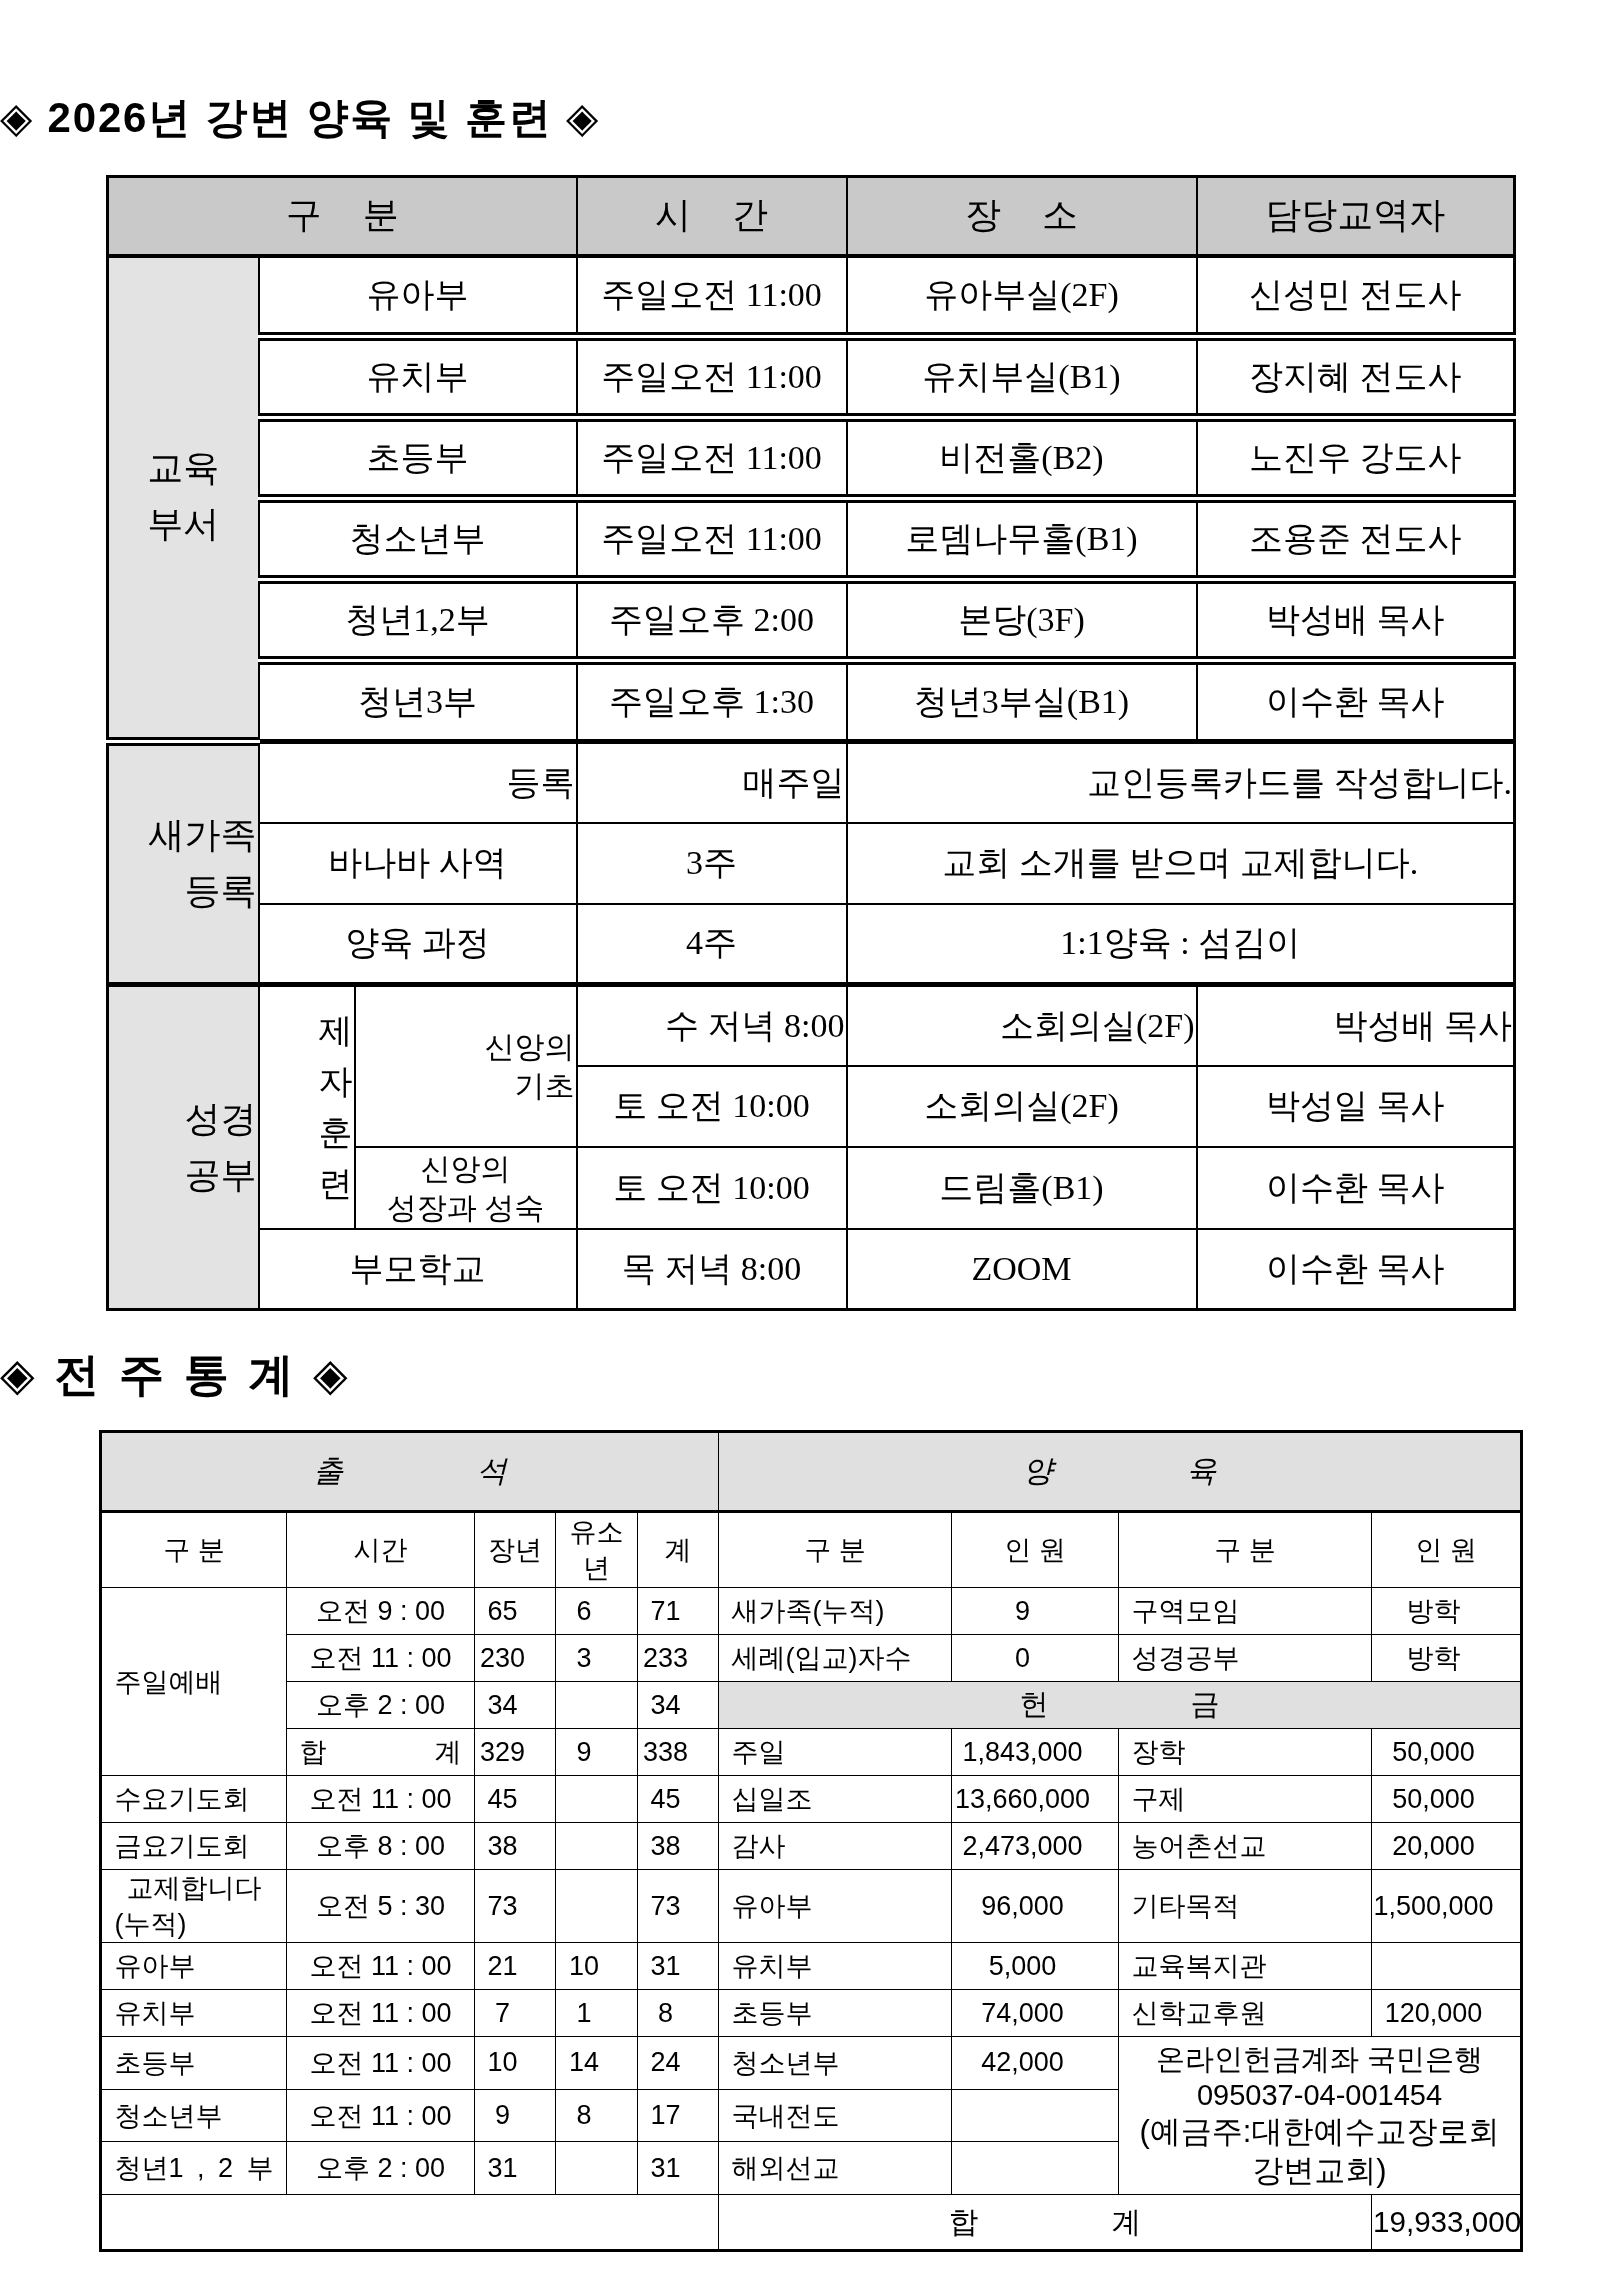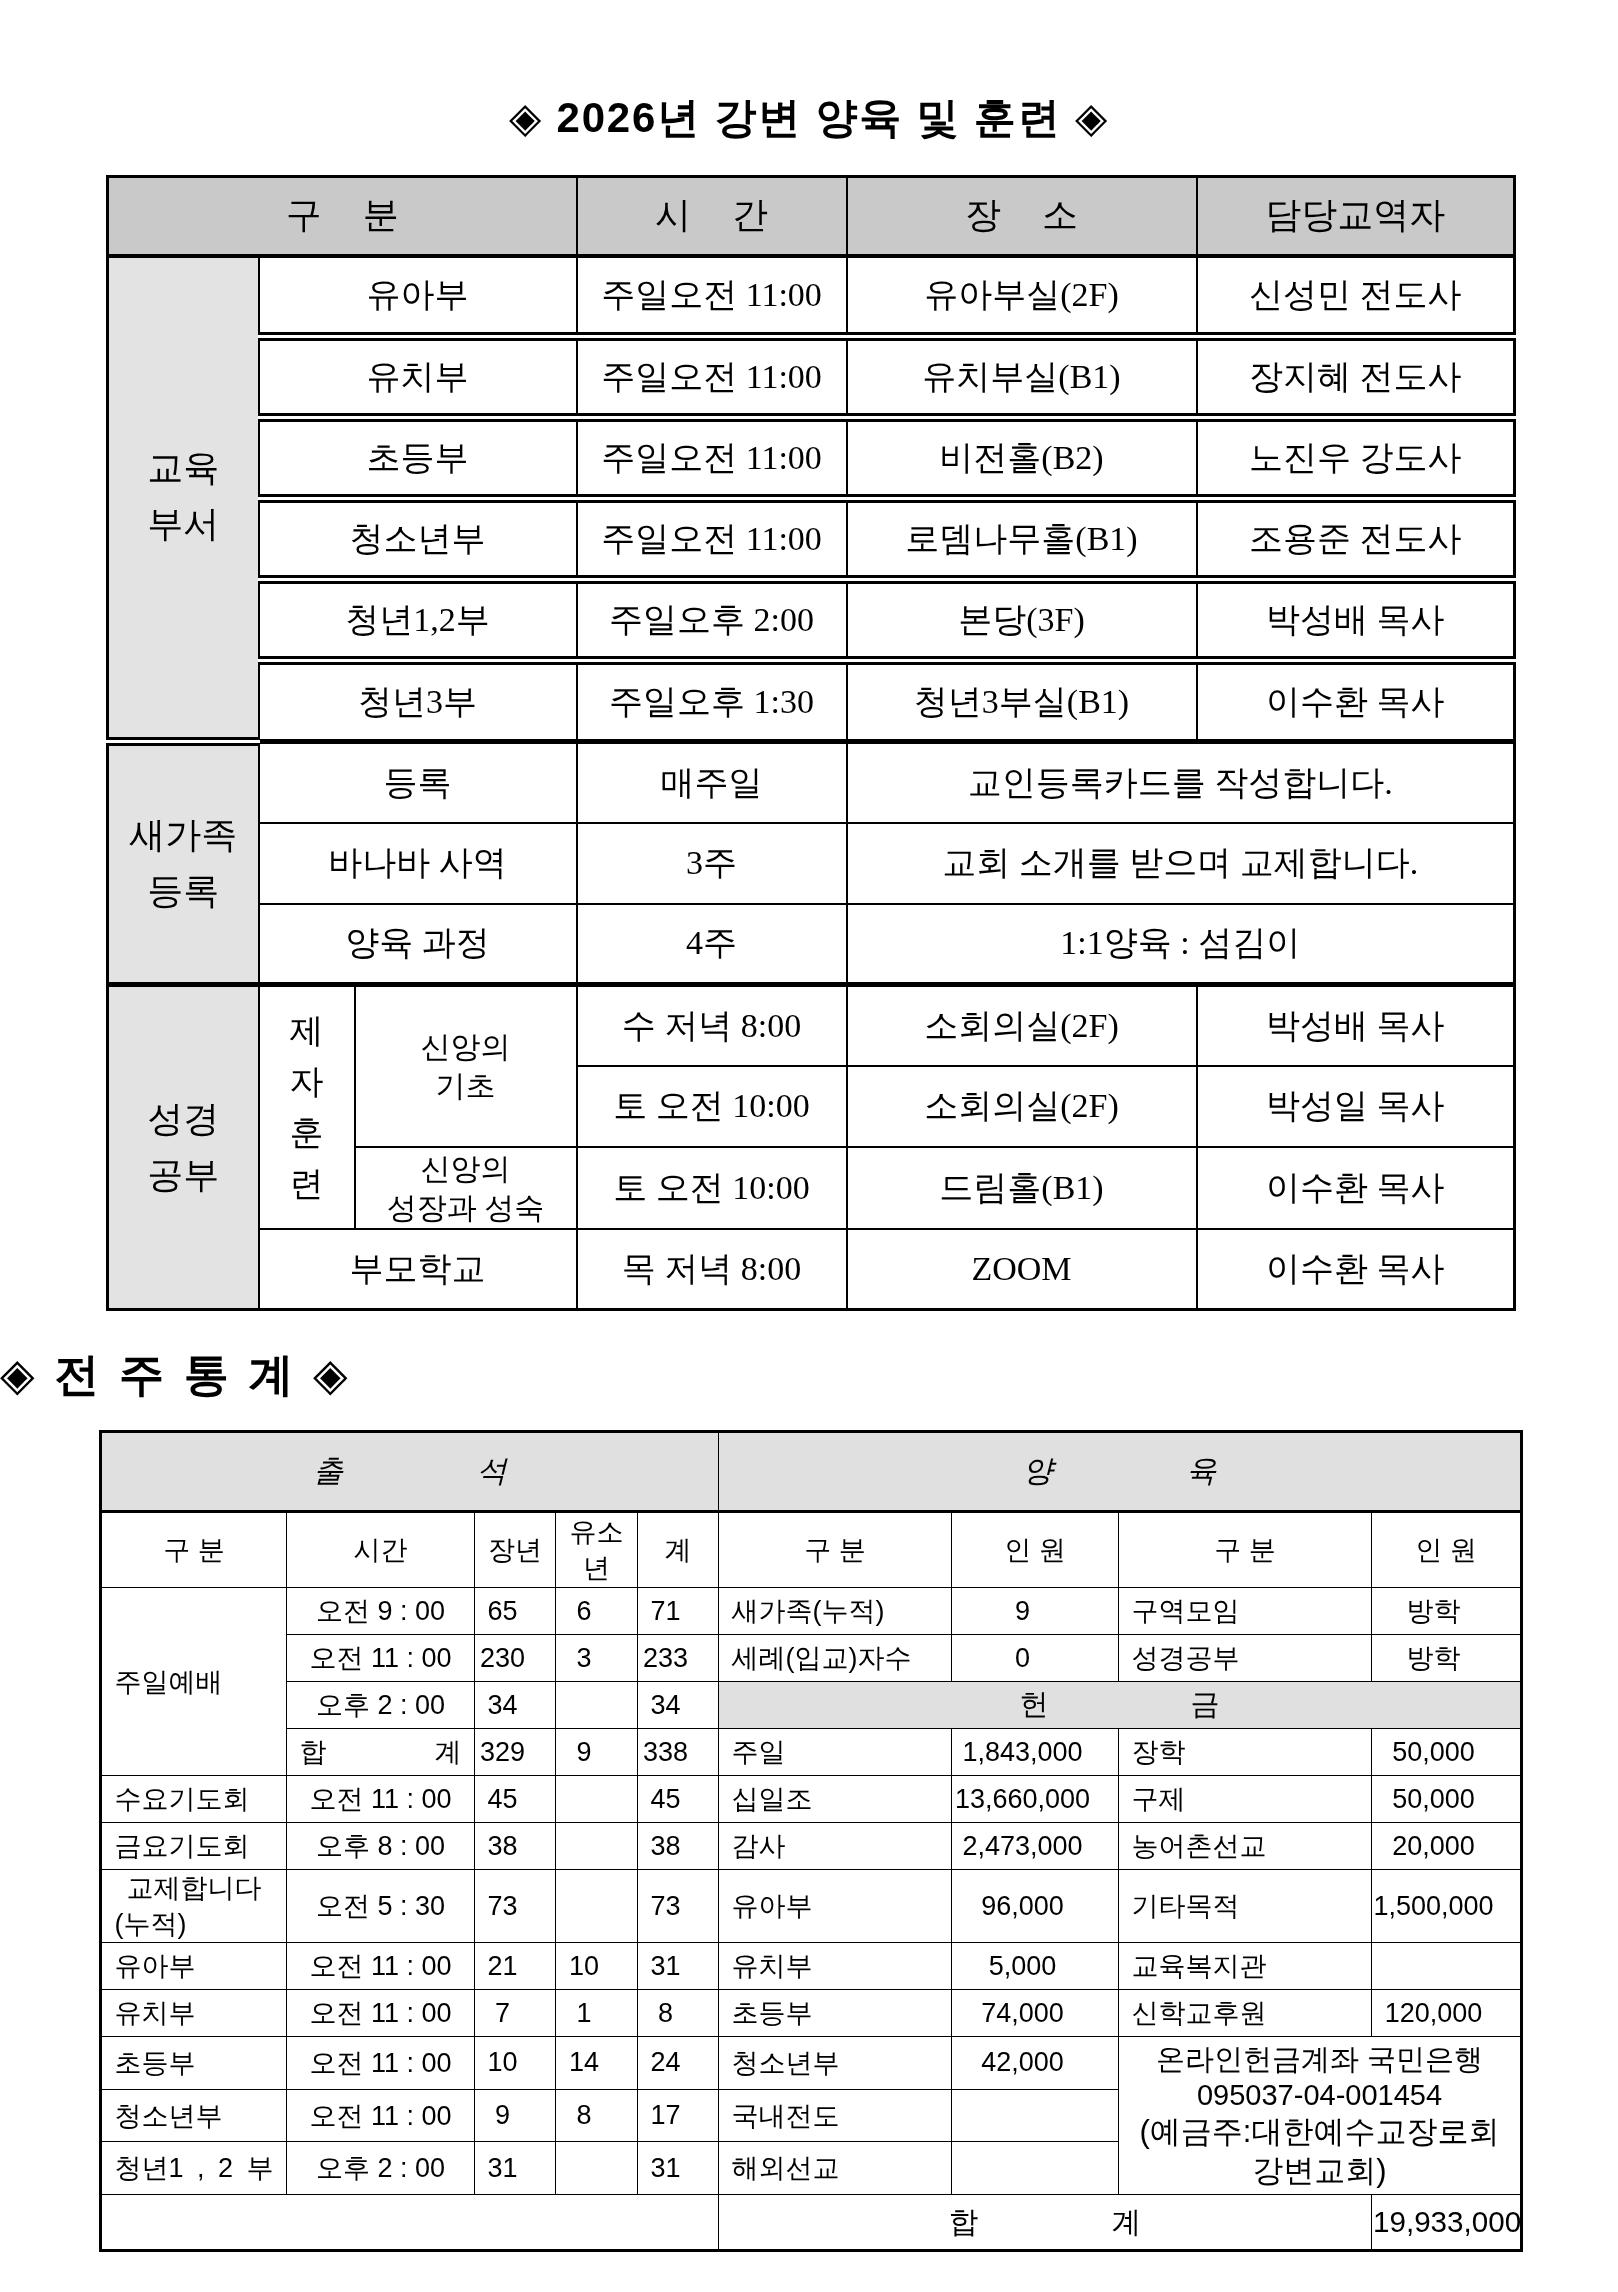--- a/index.html
+++ b/index.html
@@ -3,21 +3,21 @@
 <meta charset="utf-8">
 <style>
   html,body{margin:0;padding:0;}
   body{
     width:1618px;height:2293px;position:relative;background:#ffffff;
     font-family:"Liberation Sans","DejaVu Sans",sans-serif;color:#000;
     overflow:hidden;
   }
   
   .title1{
-    position:absolute;top:90px;left:0;right:0;text-align:center;
+    position:absolute;top:90px;left:0;right:0;text-align:left;
     font-family:"Liberation Sans","DejaVu Sans",sans-serif;
     font-size:42px;font-weight:bold;letter-spacing:1.8px;
   }
   .title2{
     position:absolute;top:1345px;left:0;right:0;
     font-size:45px;font-weight:bold;letter-spacing:3.6px;
   }
   
   #t1{
     position:absolute;left:106px;top:175px;width:1407px;
@@ -29,21 +29,21 @@
   #t1 col.c1{width:151px}#t1 col.c2{width:96px}#t1 col.c3{width:222px}
   #t1 col.c4{width:270px}#t1 col.c5{width:350px}#t1 col.c6{width:318px}
   #t1 th,#t1 td{border:2.7px solid #000;text-align:center;vertical-align:middle;overflow:hidden;}
   #t1 thead tr{height:79px}
   #t1 tbody tr{height:81px}
   #t1 thead th{
     background:#c9c9c9;font-weight:normal;font-size:36px;word-spacing:32px;
     border-bottom:4.5px solid #000;
   }
   #t1 tr.dbl td{border-bottom:9px double #000;}
-  #t1 tr.sec td{border-top:5.4px solid #000;}
+  #t1 tr.sec td{border-top:5.4px solid #000;text-align:right;}
   .glabel{background:#e3e3e3;font-size:36px;line-height:1.55;}
   .prelin{white-space:pre-line;}
   .vert{line-height:1.5;}
   .small2{font-size:30px;line-height:1.3;}
   
   #t2{
     position:absolute;left:99px;top:1430px;width:1421px;
     border-collapse:collapse;table-layout:fixed;
     font-size:27px;
     border:3.6px solid #000;

